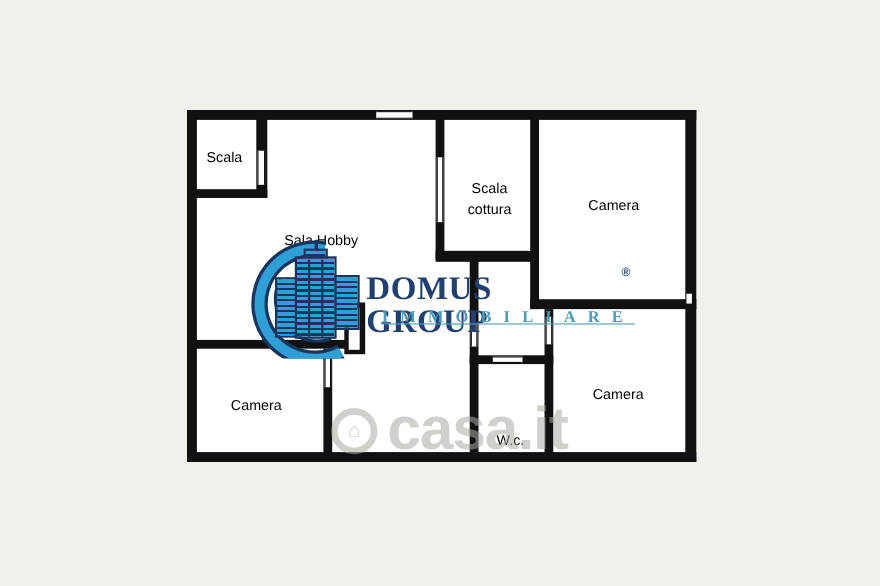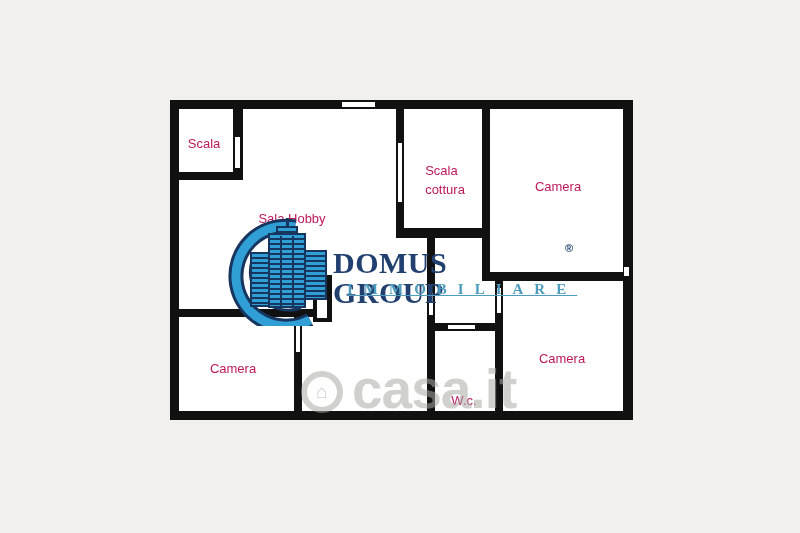--- a/index.html
+++ b/index.html
@@ -17,21 +17,21 @@
     background:var(--page-bg);
     font-family:"Liberation Sans",sans-serif;
   }
   .floor{position:absolute;background:var(--floor);}
   .wall{position:absolute;background:var(--wall);}
   .opening{position:absolute;background:var(--floor);box-sizing:border-box;}
   .opening.edges-h{border-top:1px solid var(--wall);border-bottom:1px solid var(--wall);}
   .opening.edges-v{border-left:1px solid var(--wall);border-right:1px solid var(--wall);}
   .room-label{
     position:absolute;transform:translate(-50%,-50%);
-    font-size:13px;color:#be185d;line-height:1.45;white-space:nowrap;
+    font-size:13px;color:#000000;text-align:center;line-height:1.45;white-space:nowrap;
   }
   .plan-layer{position:absolute;left:0;top:0;}
   
   .logo{position:absolute;left:0;top:0;}
   .crescent{position:absolute;left:215px;top:218px;}
   .tower{
     position:absolute;border:2px solid var(--logo-navy);box-sizing:border-box;
     background:repeating-linear-gradient(180deg,var(--logo-blue) 0px,var(--logo-blue) 3px,var(--logo-navy) 3px,var(--logo-navy) 5px);
   }
   .tower-left{left:250px;top:252px;width:23px;height:55px;}

